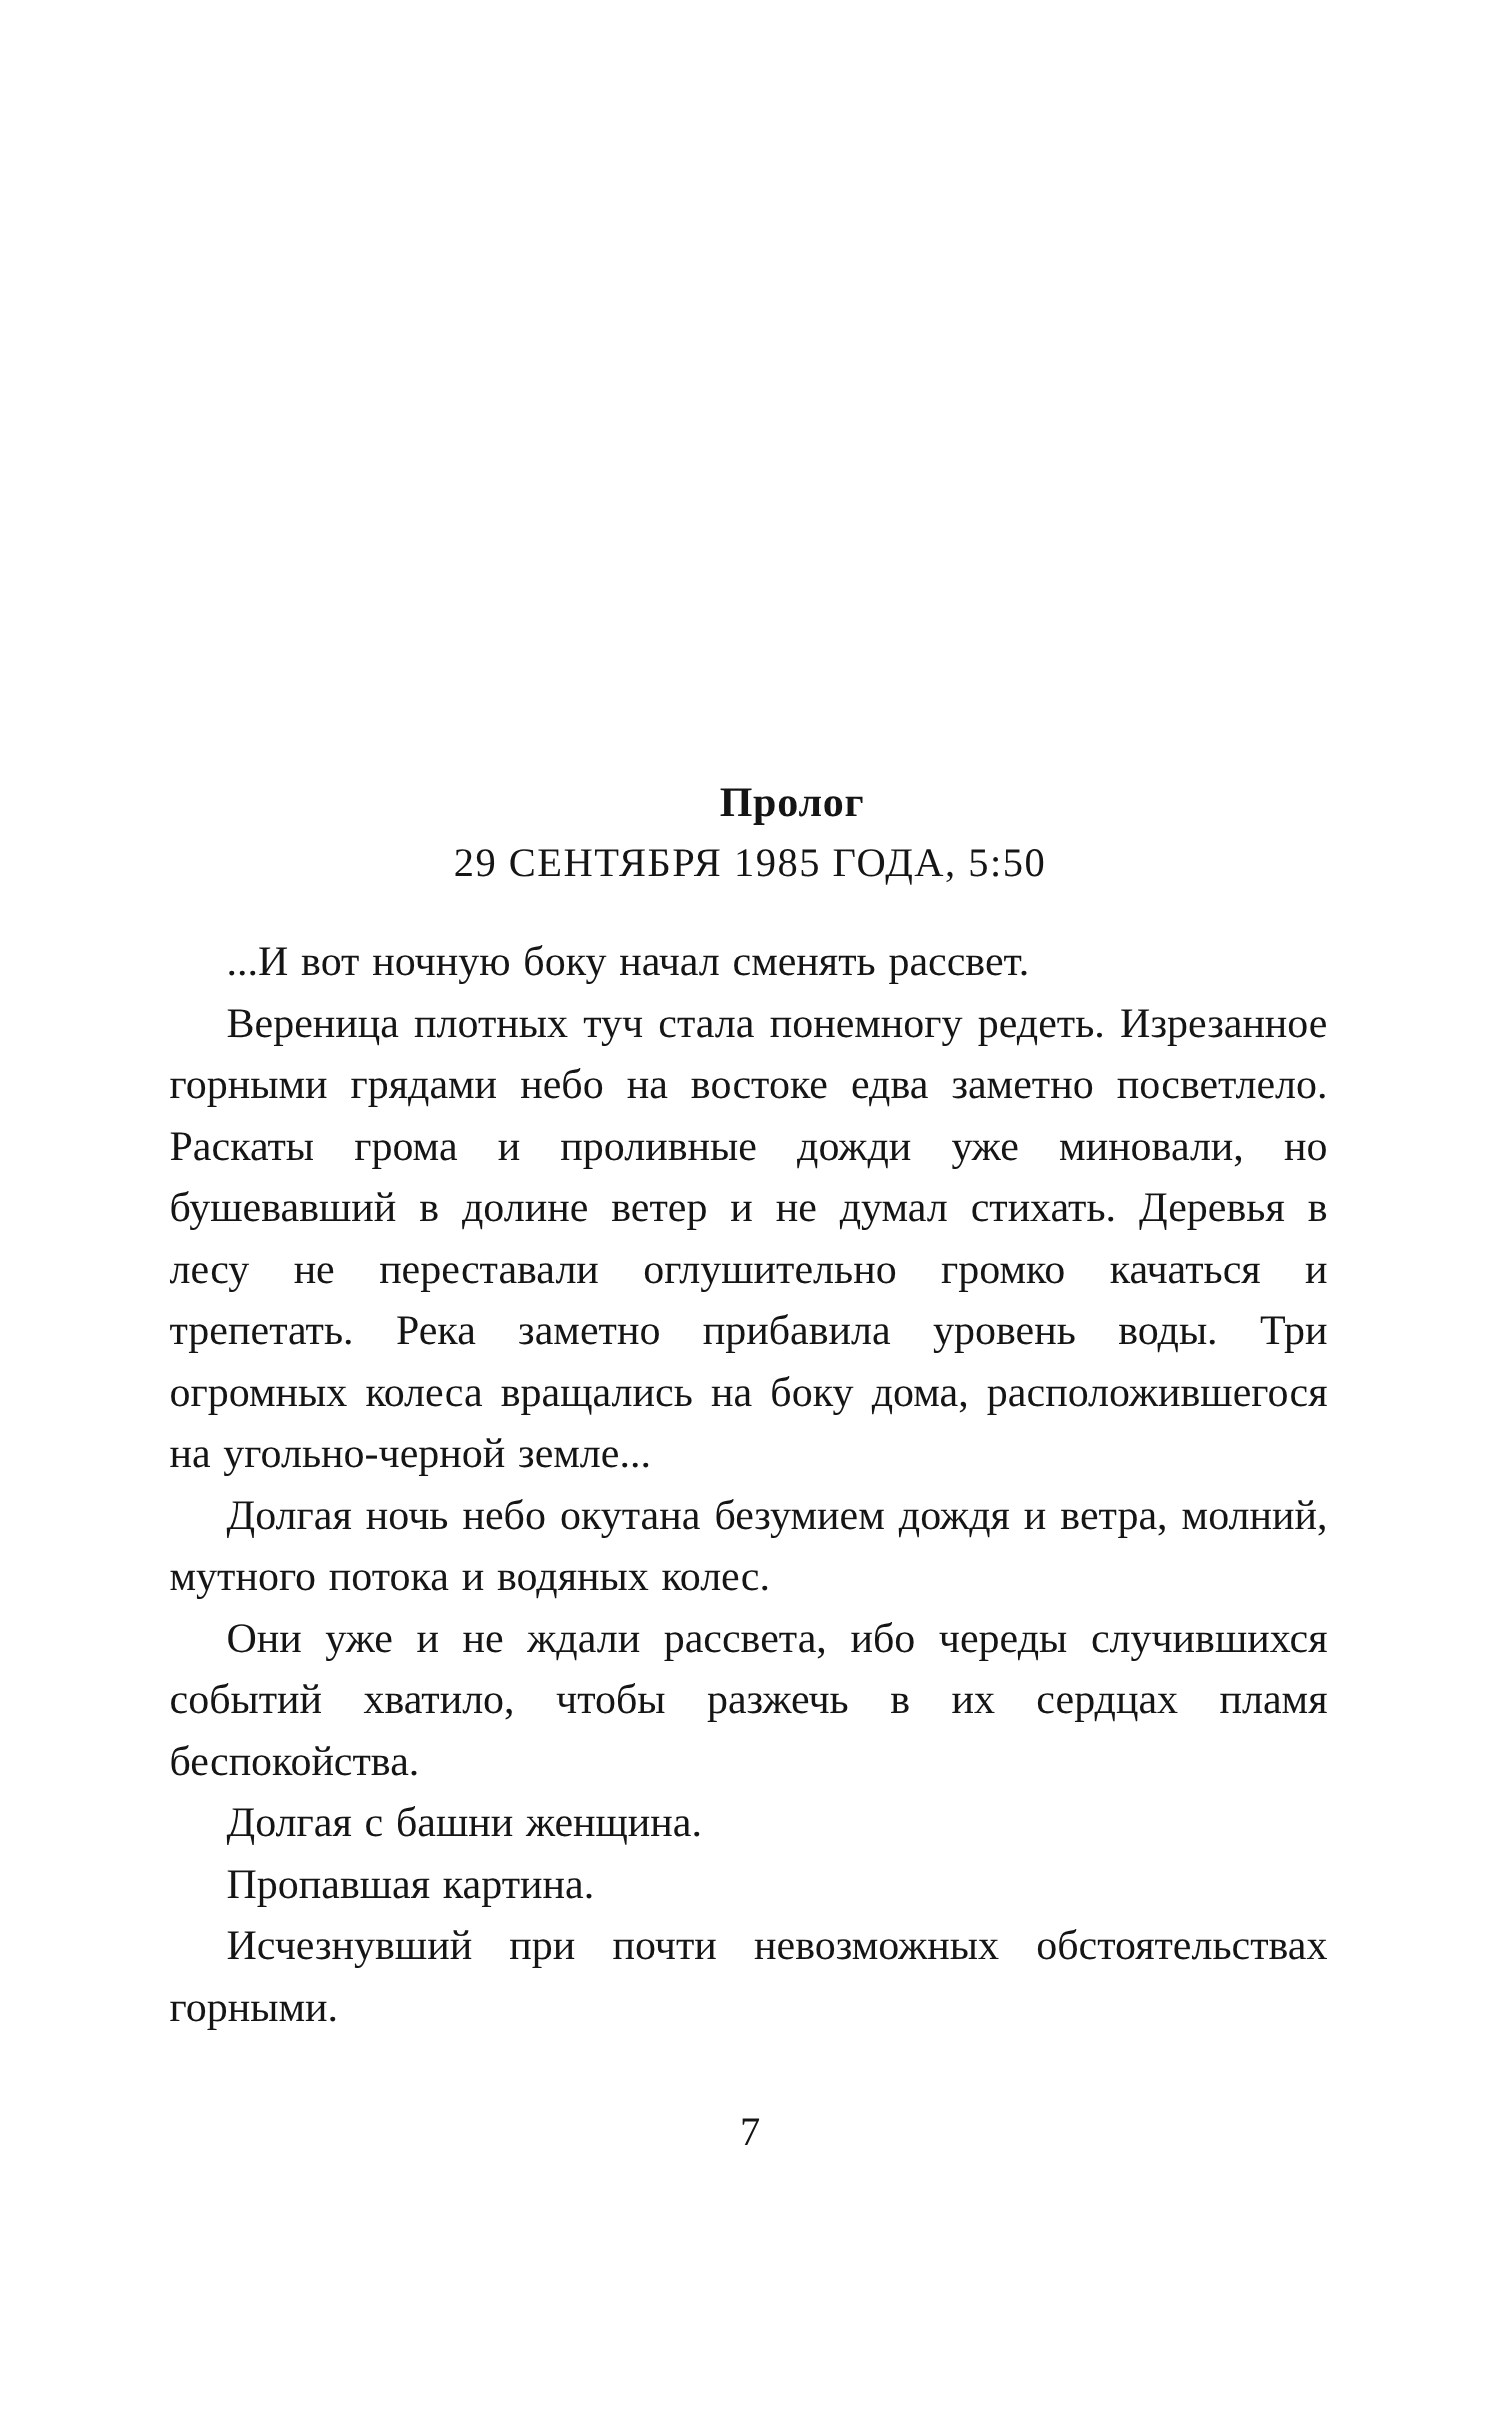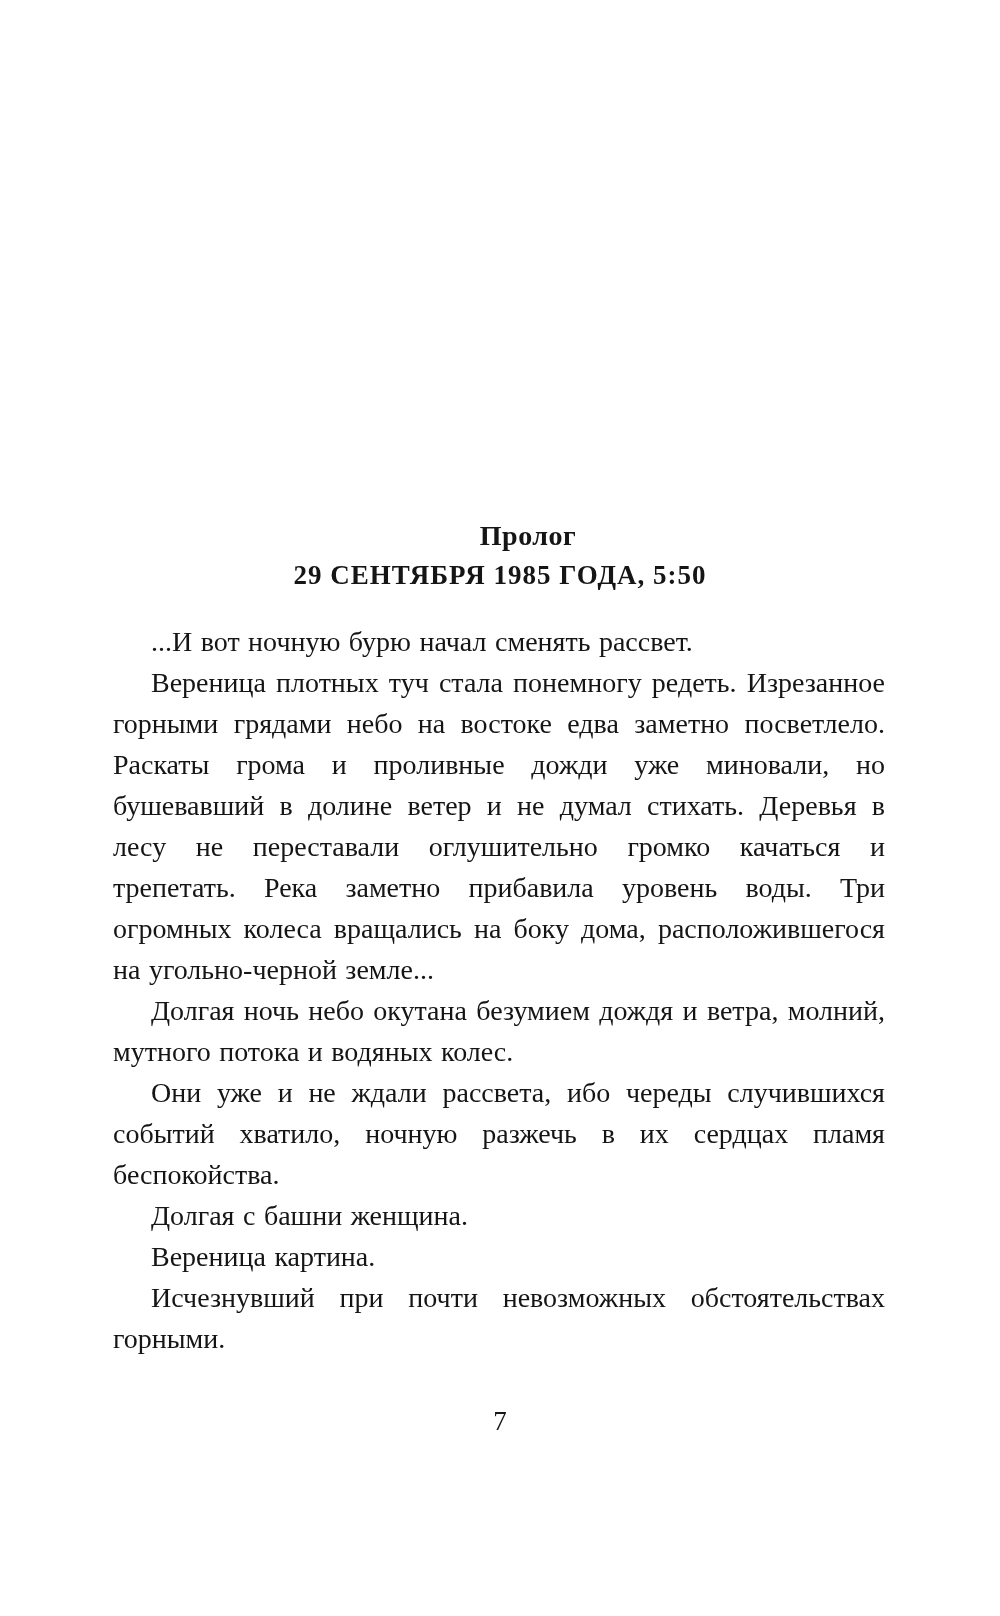--- a/index.html
+++ b/index.html
@@ -34,21 +34,21 @@
     letter-spacing: 0.5px;
     padding-left: 28px;
   }
   .chapter-subtitle {
     position: absolute;
     top: 560px;
     left: 0;
     width: 100%;
     margin: 0;
     text-align: center;
-    font-weight: bold;
+    font-weight: normal;
     font-size: 27px;
     letter-spacing: 1px;
   }
   .body-text {
     position: absolute;
     top: 621px;
     left: 113px;
     width: 772px;
     font-size: 28px;
     line-height: 41px;
@@ -73,24 +73,24 @@
 </head>
 <body>
 
 <div class="page">
 
   <h2 class="chapter-title">Пролог</h2>
 
   <h3 class="chapter-subtitle">29 СЕНТЯБРЯ 1985 ГОДА, 5:50</h3>
 
   <div class="body-text" lang="ru">
-    <p>...И вот ночную бурю начал сменять рассвет.</p>
+    <p>...И вот ночную боку начал сменять рассвет.</p>
     <p>Вереница плотных туч стала понемногу редеть. Изрезанное горными грядами небо на востоке едва заметно посветлело. Раскаты грома и проливные дожди уже миновали, но бушевавший в долине ветер и не думал стихать. Деревья в лесу не переставали оглушительно громко качаться и трепетать. Река заметно прибавила уровень воды. Три огромных колеса вращались на боку дома, расположившегося на угольно-черной земле...</p>
     <p>Долгая ночь небо окутана безумием дождя и ветра, молний, мутного потока и водяных колес.</p>
-    <p>Они уже и не ждали рассвета, ибо череды случившихся событий хватило, ночную разжечь в их сердцах пламя беспокойства.</p>
+    <p>Они уже и не ждали рассвета, ибо череды случившихся событий хватило, чтобы разжечь в их сердцах пламя беспокойства.</p>
     <p>Долгая с башни женщина.</p>
-    <p>Вереница картина.</p>
+    <p>Пропавшая картина.</p>
     <p>Исчезнувший при почти невозможных обстоятельствах горными.</p>
   </div>
 
   <div class="page-number">7</div>
 
 </div>
 
 </body></html>

